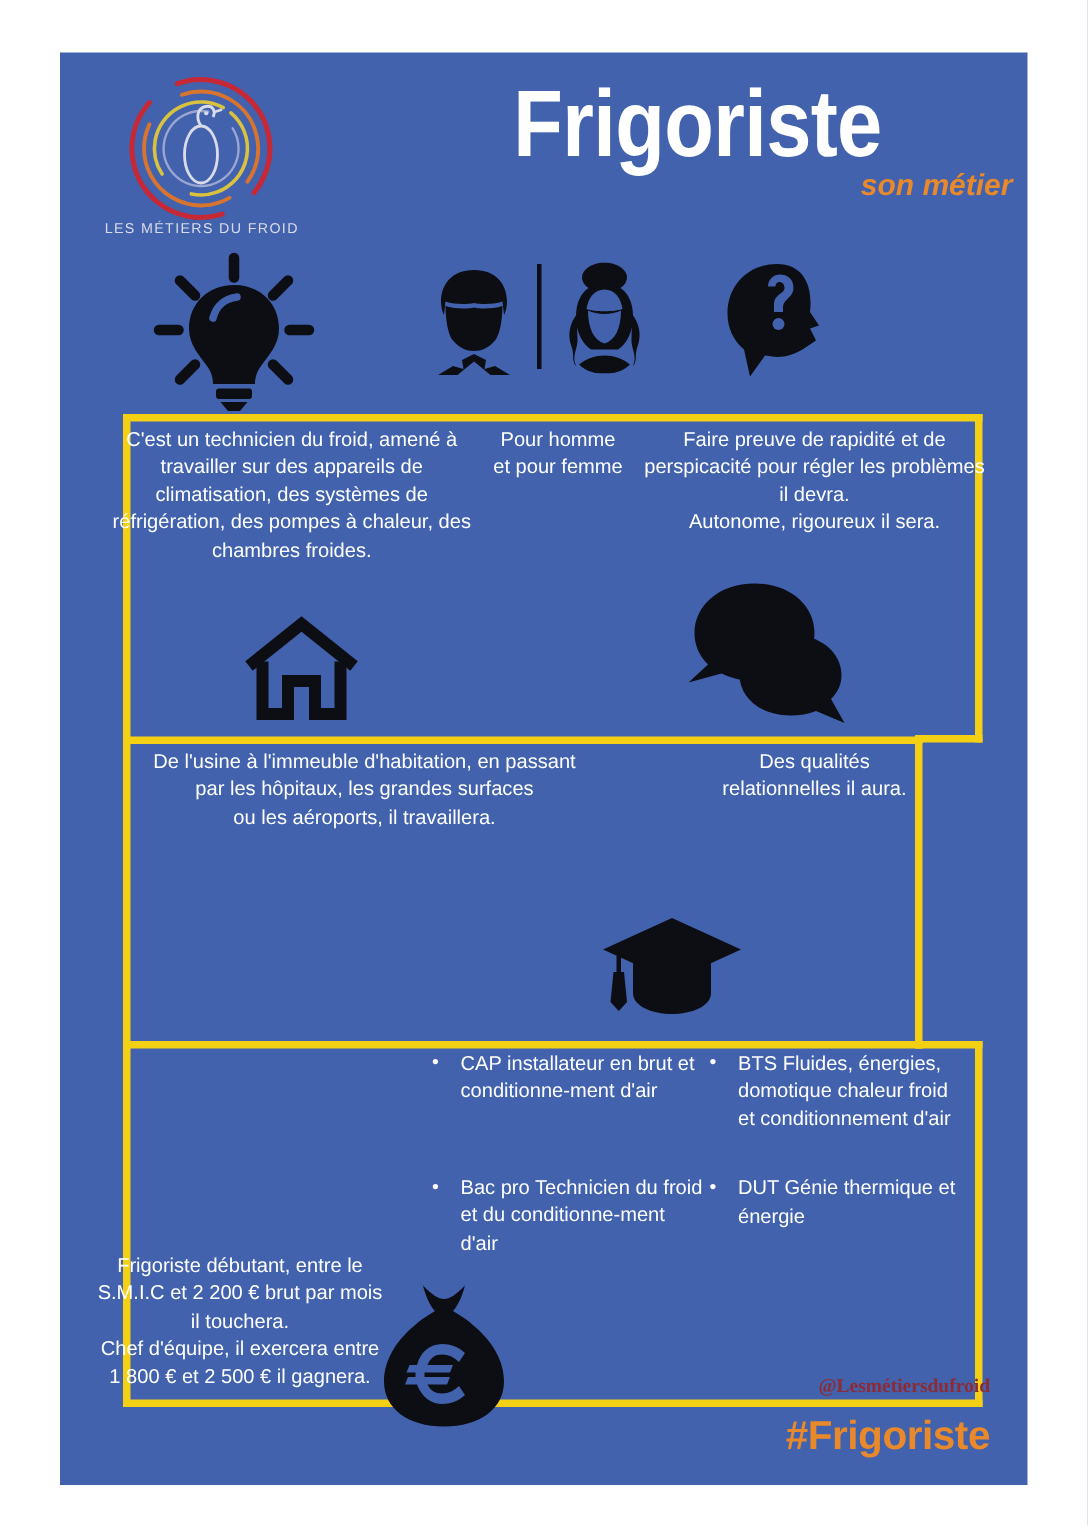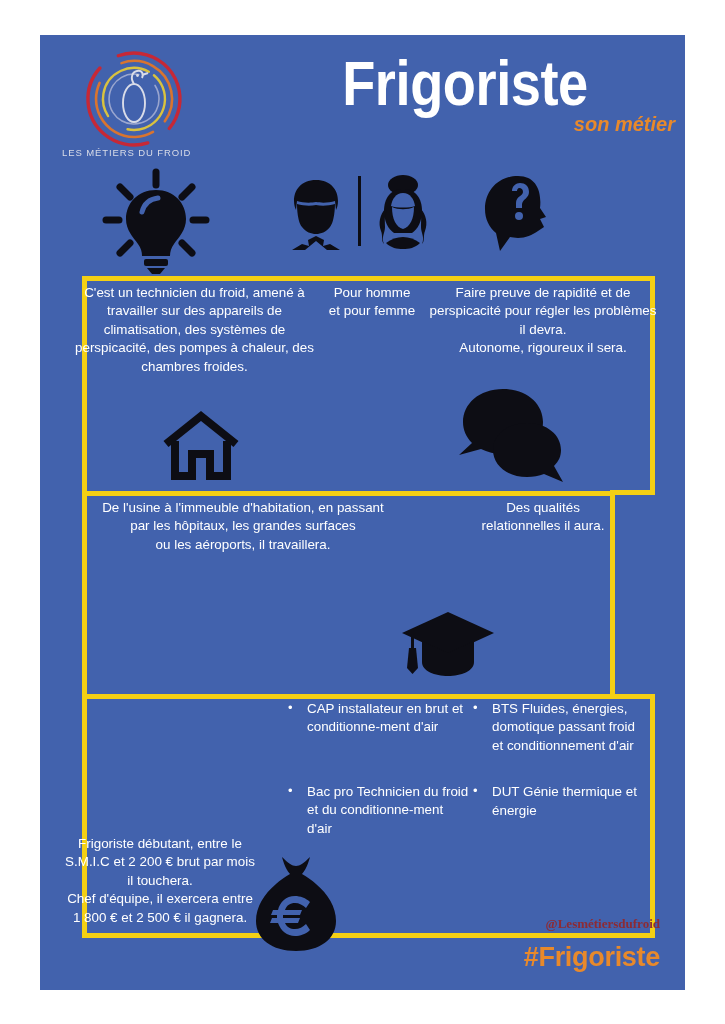--- a/index.html
+++ b/index.html
@@ -42,21 +42,21 @@
     left: 18px;
     top: 2px;
     width: 108px;
     height: 104px;
   }
   .logo-caption {
     position: absolute;
     left: 0;
     top: 102px;
     width: 145px;
-    text-align: left;
+    text-align: center;
     font-size: 9.5px;
     letter-spacing: 0.9px;
     color: #d9dce8;
     font-family: "Liberation Sans", sans-serif;
   }
 
   
   .title {
     position: absolute;
     left: 215px;
@@ -311,21 +311,21 @@
     </div>
 
     <div class="frame frame-top"></div>
     <div class="frame frame-top-cap"></div>
     <div class="frame frame-mid-cap"></div>
     <div class="frame frame-mid"></div>
     <div class="frame frame-bottom-cap-left"></div>
     <div class="frame frame-bottom-cap-right"></div>
     <div class="frame frame-bottom"></div>
 
-    <div class="txt" id="block-definition">C'est un technicien du froid, amené à travailler sur des appareils de climatisation, des systèmes de perspicacité, des pompes à chaleur, des chambres froides.</div>
+    <div class="txt" id="block-definition">C'est un technicien du froid, amené à travailler sur des appareils de climatisation, des systèmes de réfrigération, des pompes à chaleur, des chambres froides.</div>
     <div class="txt" id="block-qualities" style="white-space:pre-line;">Faire preuve de rapidité et de perspicacité pour régler les problèmes il devra.
 Autonome, rigoureux  il sera.</div>
     <div class="txt" id="block-gender" style="white-space:pre-line;">Pour homme
 et pour femme</div>
 
     <div class="icon" id="house-icon">
       <svg width="78" height="72" viewBox="0 0 78 72" fill="none" stroke="#0d0d14" stroke-width="8">
         <path d="M4 34 L39 6 L74 34"></path>
         <path d="M13 31 L13 66 L30 66 L30 44 L48 44 L48 66 L65 66 L65 31"></path>
       </svg>
@@ -361,21 +361,21 @@
       </div>
       <div class="edu-item" style="margin-top:46px;">
         <span class="bullet">•</span>
         <span>Bac pro Technicien du froid et du conditionne-ment d'air</span>
       </div>
     </div>
 
     <div class="edu-col" id="edu-col-right">
       <div class="edu-item">
         <span class="bullet">•</span>
-        <span>BTS Fluides, énergies, domotique passant froid et conditionnement d'air</span>
+        <span>BTS Fluides, énergies, domotique chaleur froid et conditionnement d'air</span>
       </div>
       <div class="edu-item" style="margin-top:28px;">
         <span class="bullet">•</span>
         <span>DUT Génie thermique et énergie</span>
       </div>
     </div>
 
     <div class="icon" id="money-icon">
       <svg width="88" height="100" viewBox="0 0 88 100" fill="#0d0d14">
         <path d="M30 2 C30 2 33 14 38 19 C33 22 28 25 24 29 C12 39 4 52 4 66

